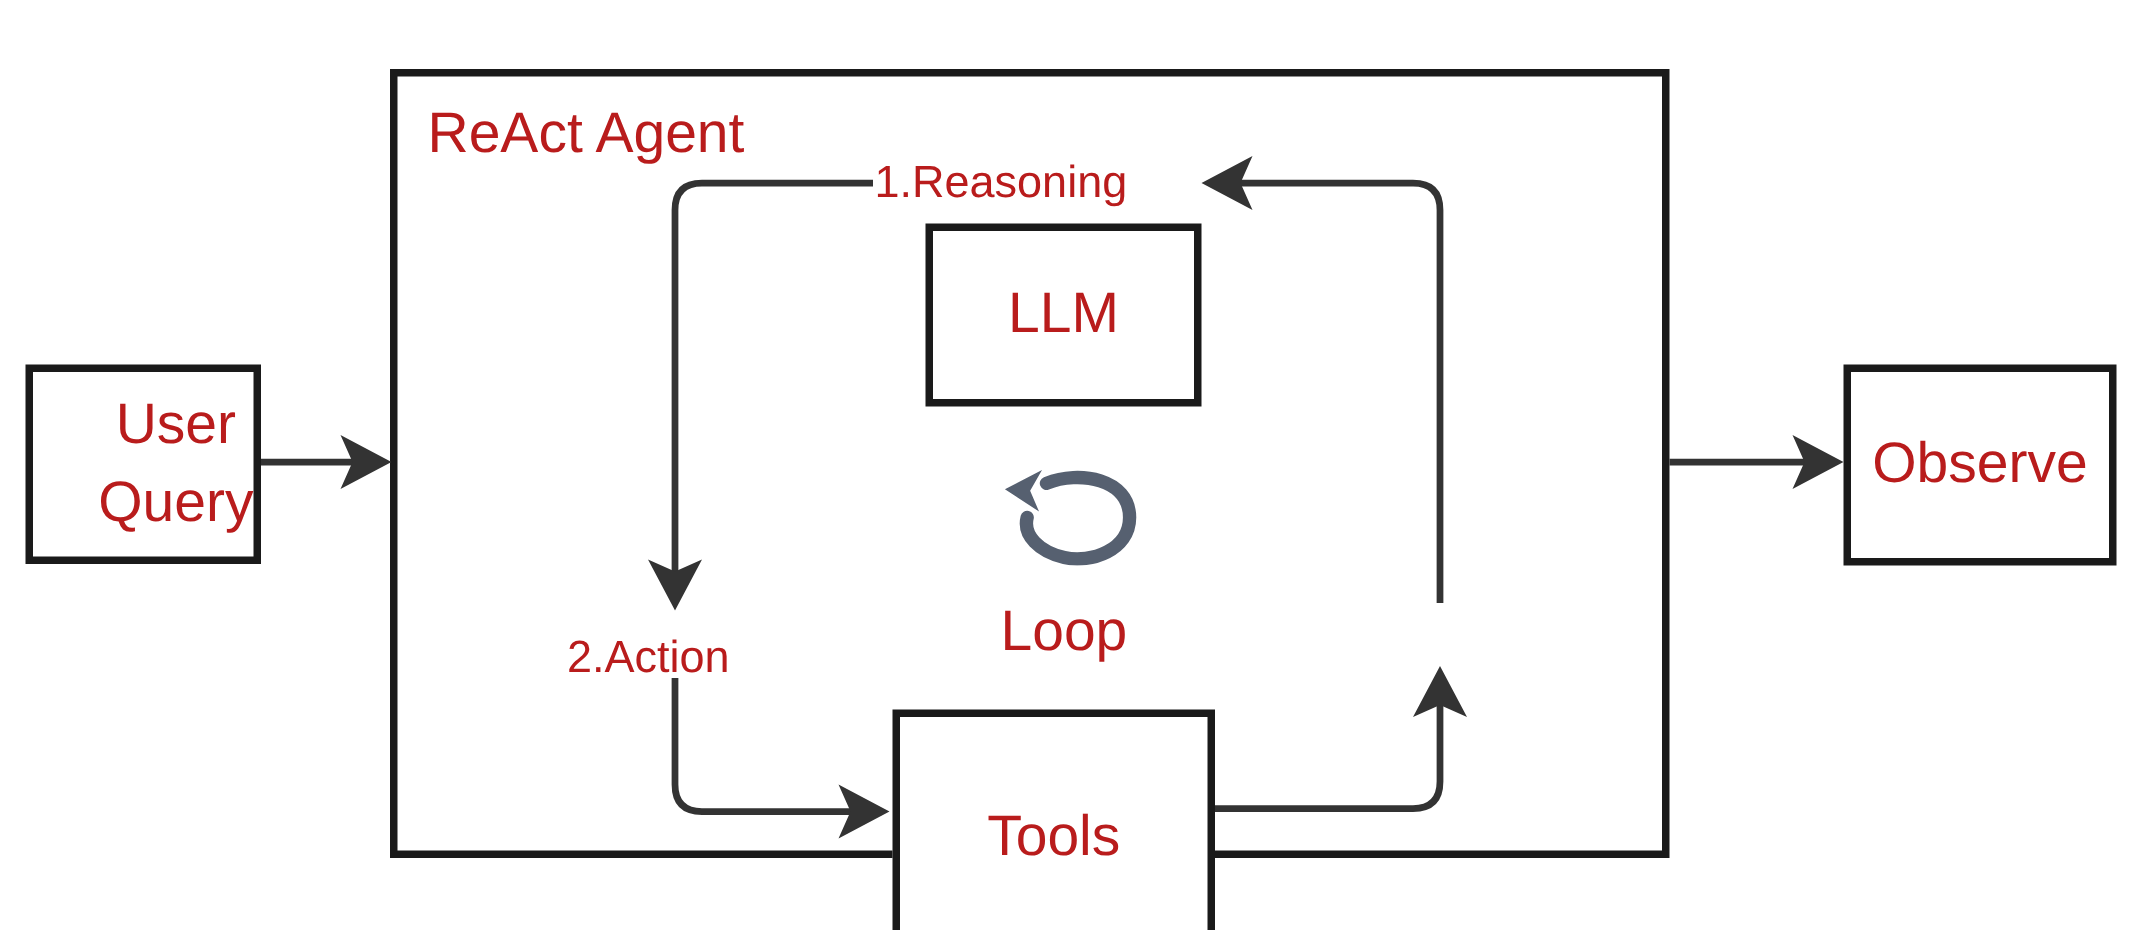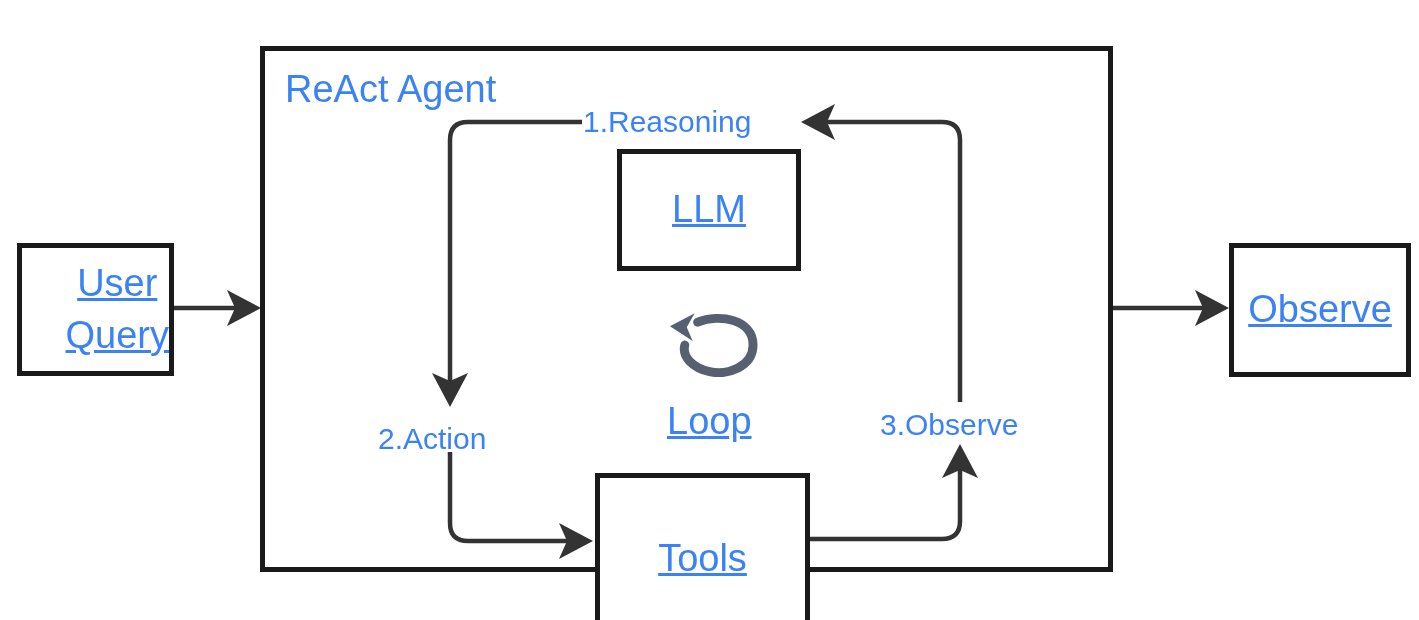--- a/index.html
+++ b/index.html
@@ -1,21 +1,21 @@
 <!DOCTYPE html>
 <html><head>
 <meta charset="utf-8">
 <style>
   html,body{margin:0;padding:0;background:#ffffff;}
   #canvas{
     position:relative;
     width:1419px;height:620px;
     background:#ffffff;
     font-family:"Liberation Sans","DejaVu Sans",sans-serif;
-    color:#3b82f6;
+    color:#b91c1c;
     overflow:hidden;
   }
   .abs{position:absolute;}
   
   .agent-box{
     left:260px;top:46px;width:853px;height:526px;
     border:5px solid #1a1a1a;
     box-sizing:border-box;
     background:transparent;
     z-index:1;
@@ -29,35 +29,34 @@
   #wires{left:0;top:0;z-index:2;pointer-events:none;}
   
   .node{
     box-sizing:border-box;
     background:#ffffff;
     border:5px solid #1a1a1a;
     display:flex;align-items:center;justify-content:center;
     text-align:center;
     font-size:38px;line-height:1.35;
     z-index:3;
-    text-decoration:underline;
   }
   .node-user{left:17px;top:243px;width:157px;height:133px;white-space:pre-line;justify-content:flex-end;}
   .node-llm{left:617px;top:149px;width:184px;height:122px;}
   .node-tools{left:595px;top:473px;width:215px;height:172px;}
   .node-results{left:1229px;top:243px;width:182px;height:134px;}
   
   .step{
     font-size:30px;line-height:44px;
     z-index:4;white-space:nowrap;
   }
   .step-reasoning{left:583px;top:100px;}
   .step-action{left:378px;top:417px;}
   .step-observe{left:880px;top:403px;}
-  .loop-label{left:667px;top:399px;font-size:38px;line-height:44px;z-index:4;text-decoration:underline;}
+  .loop-label{left:667px;top:399px;font-size:38px;line-height:44px;z-index:4;}
   .loop-icon{left:664px;top:311px;width:95px;height:66px;z-index:4;}
 </style>
 </head>
 <body>
 
 <div id="canvas">
 
   <div class="abs agent-box"></div>
   <div class="abs agent-title">ReAct Agent</div>
 
@@ -89,21 +88,20 @@
   </div>
   <div class="abs node node-tools">
     <span>Tools</span>
   </div>
   <div class="abs node node-results">
     <span>Observe</span>
   </div>
 
   <div class="abs step step-reasoning">1.Reasoning</div>
   <div class="abs step step-action">2.Action</div>
-  <div class="abs step step-observe">3.Observe</div>
 
   <svg class="abs loop-icon" viewBox="0 0 96 66">
     <path d="M 34 11 C 56 2, 90 8, 90 34 C 90 56, 64 65, 46 61 C 29 57, 18 46, 21 34" fill="none" stroke="#566070" stroke-width="9" stroke-linecap="round"></path>
     <polygon points="6,15 31,2 23,16 29,30" fill="#566070"></polygon>
   </svg>
   <div class="abs loop-label">Loop</div>
 
 </div>
 
 </body></html>

